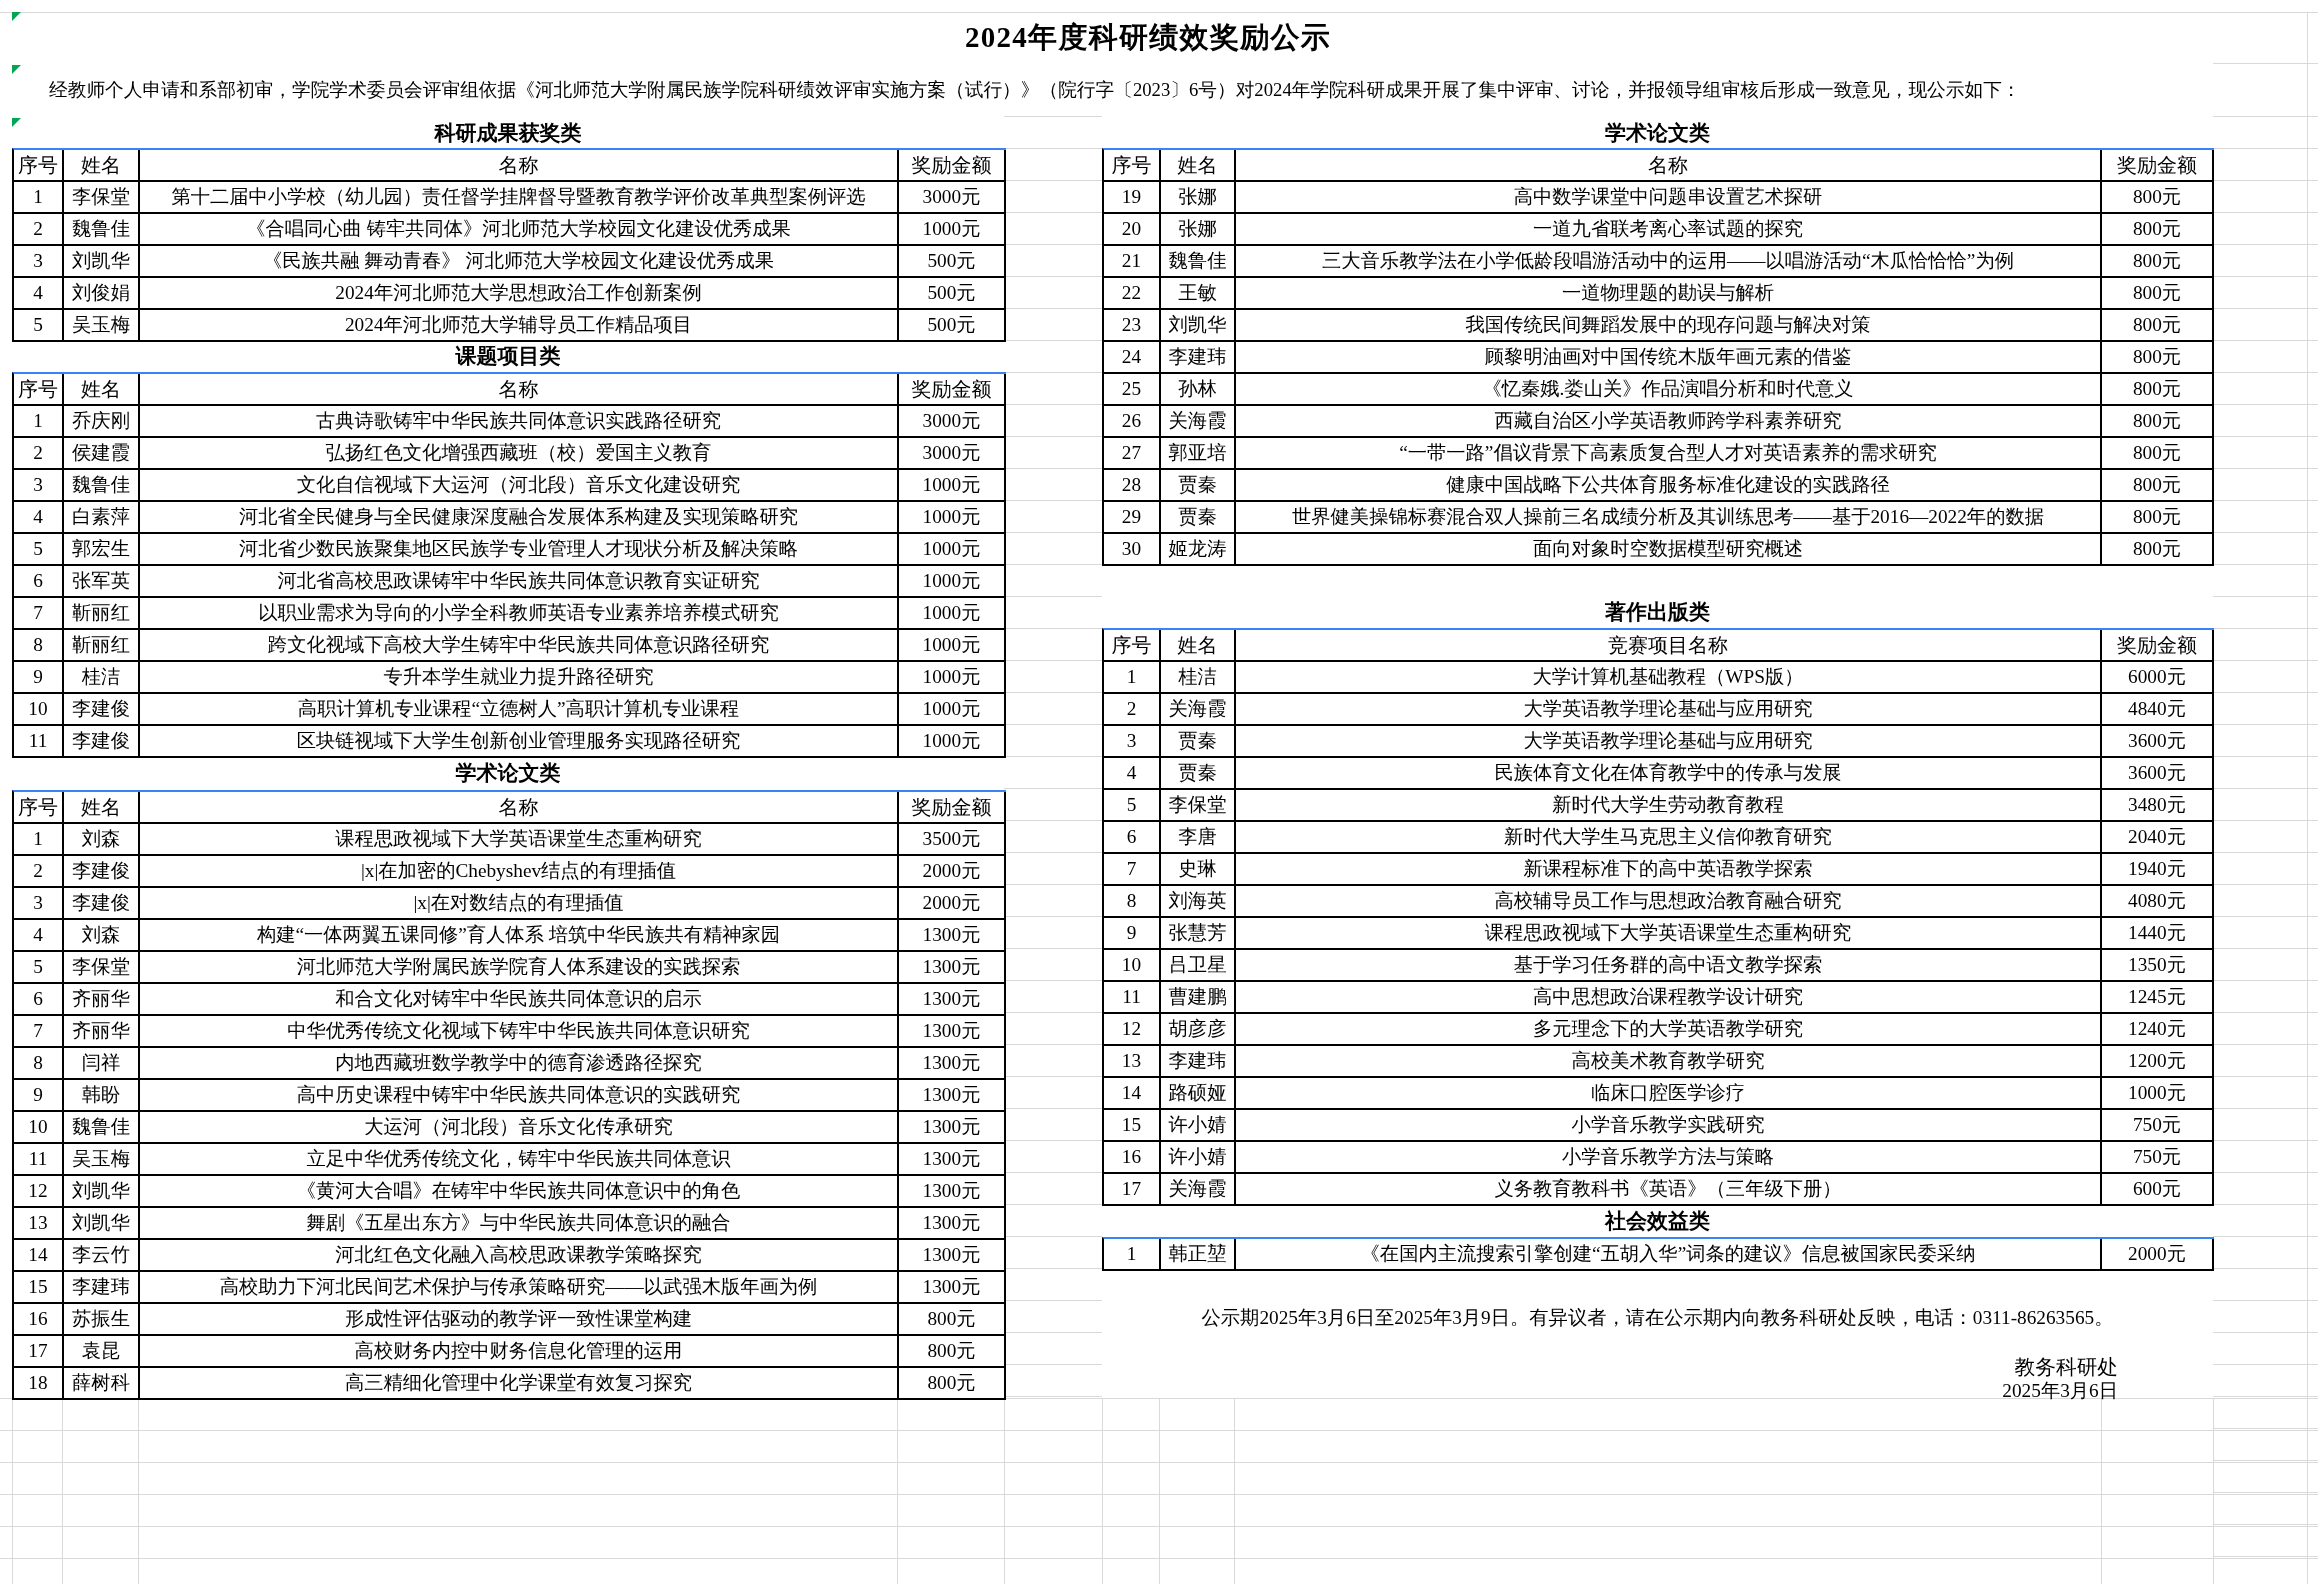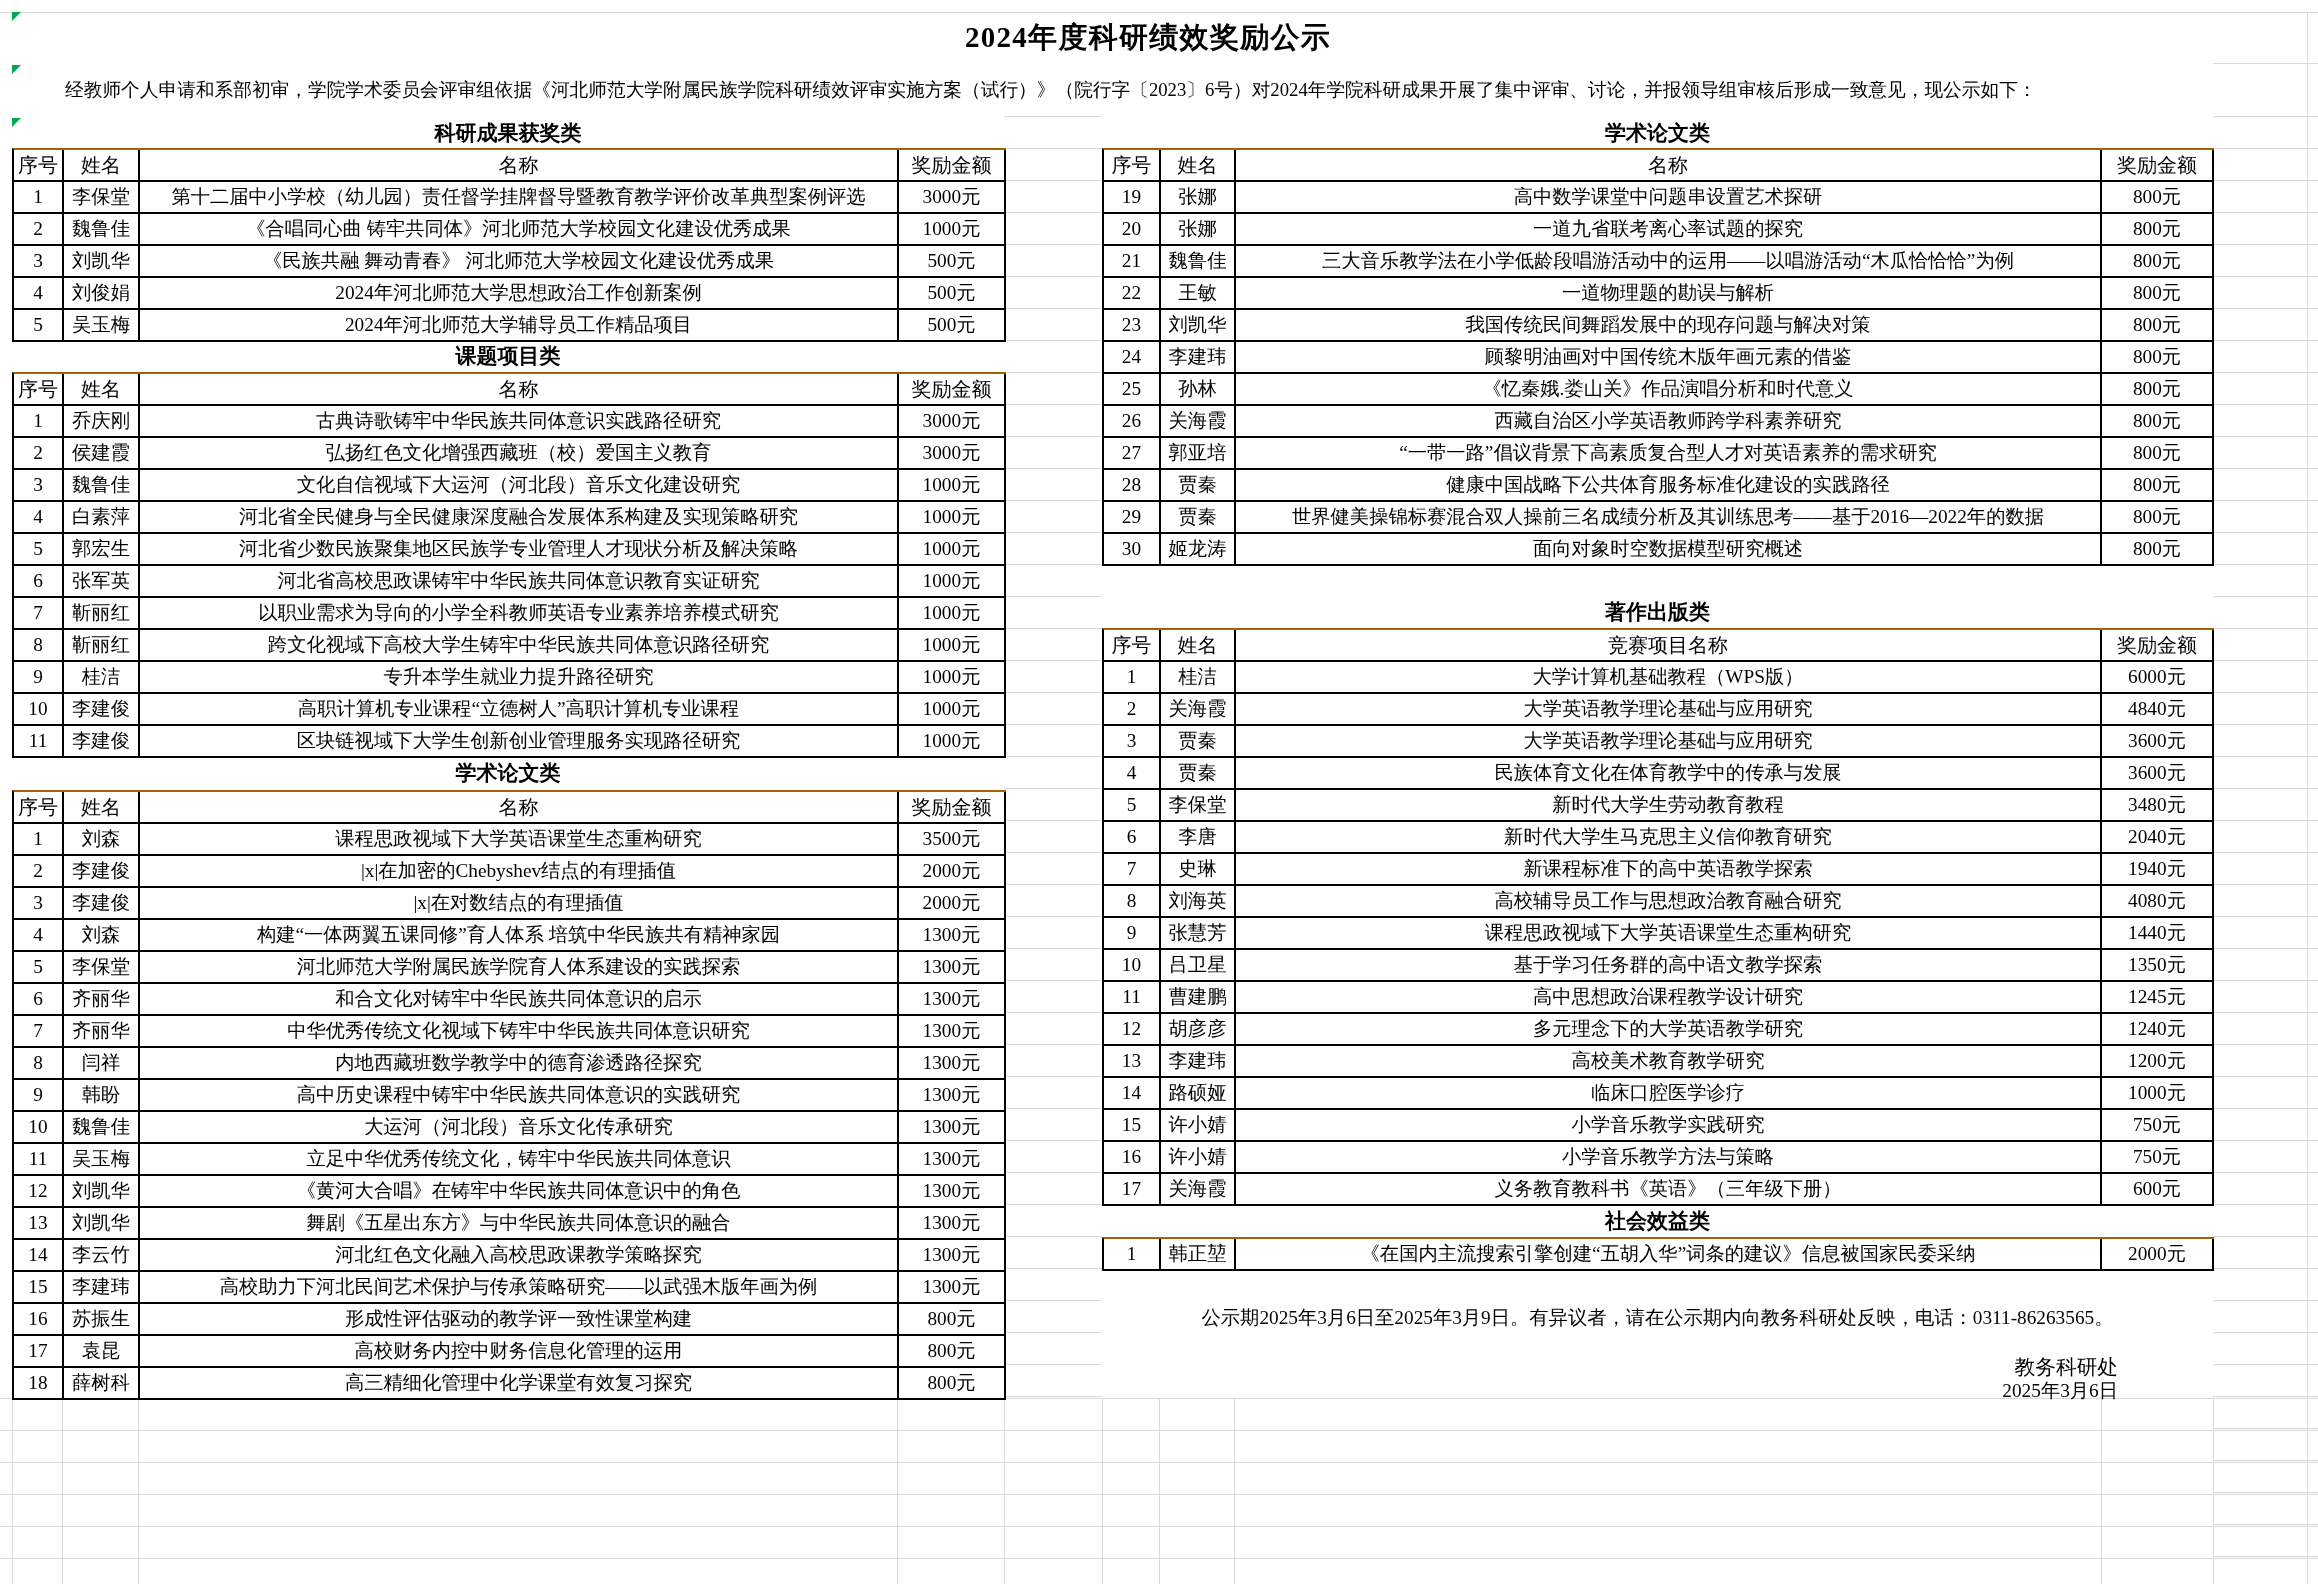--- a/index.html
+++ b/index.html
@@ -8,28 +8,28 @@
   .abs{position:absolute;}
   
   .hgrid{background-image:repeating-linear-gradient(to bottom,#d9d9d9 0,#d9d9d9 0.7px,transparent 0.7px,transparent 32px);}
   .hl{position:absolute;height:0.7px;background:#d9d9d9;}
   .vl{position:absolute;width:0.7px;background:#d9d9d9;}
   
   .flag{position:absolute;width:0;height:0;border-top:9.3px solid #00a651;border-right:9.3px solid transparent;}
   
   .title-cell{left:0;top:12px;width:2296px;height:51px;display:flex;align-items:center;justify-content:center;
               font-size:29px;font-weight:bold;letter-spacing:1.3px;}
-  .intro-cell{left:24px;top:63px;width:2268px;height:53px;display:flex;align-items:center;
+  .intro-cell{left:8px;top:63px;width:2268px;height:53px;display:flex;align-items:center;
               padding-left:41px;font-size:18.7px;box-sizing:border-box;}
   
   .sec{display:flex;align-items:center;justify-content:center;font-size:21px;font-weight:bold;height:31px;}
   .sec-left{left:12px;width:992px;}
   .sec-right{left:1102px;width:1111px;}
   
-  .tbl{display:grid;position:absolute;border-top:2px solid #a16207;border-left:2px solid #000;
+  .tbl{display:grid;position:absolute;border-top:2px solid #3b82f6;border-left:2px solid #000;
        grid-auto-rows:32px;background:#fff;}
   .tbl-left{left:12px;grid-template-columns:50px 76px 759px 107px;}
   .tbl-right{left:1102px;grid-template-columns:57px 75px 866px 112px;}
   .cell,.hcell{border-right:2px solid #000;border-bottom:2px solid #000;box-sizing:border-box;
        display:flex;align-items:center;justify-content:center;font-size:19.3px;line-height:1;
        white-space:nowrap;overflow:hidden;background:#fff;}
   .hcell{font-size:20px;}
   
   .notice{left:1102px;top:1301px;width:1111px;height:32px;display:flex;align-items:center;justify-content:center;
           font-size:19.3px;white-space:nowrap;}

